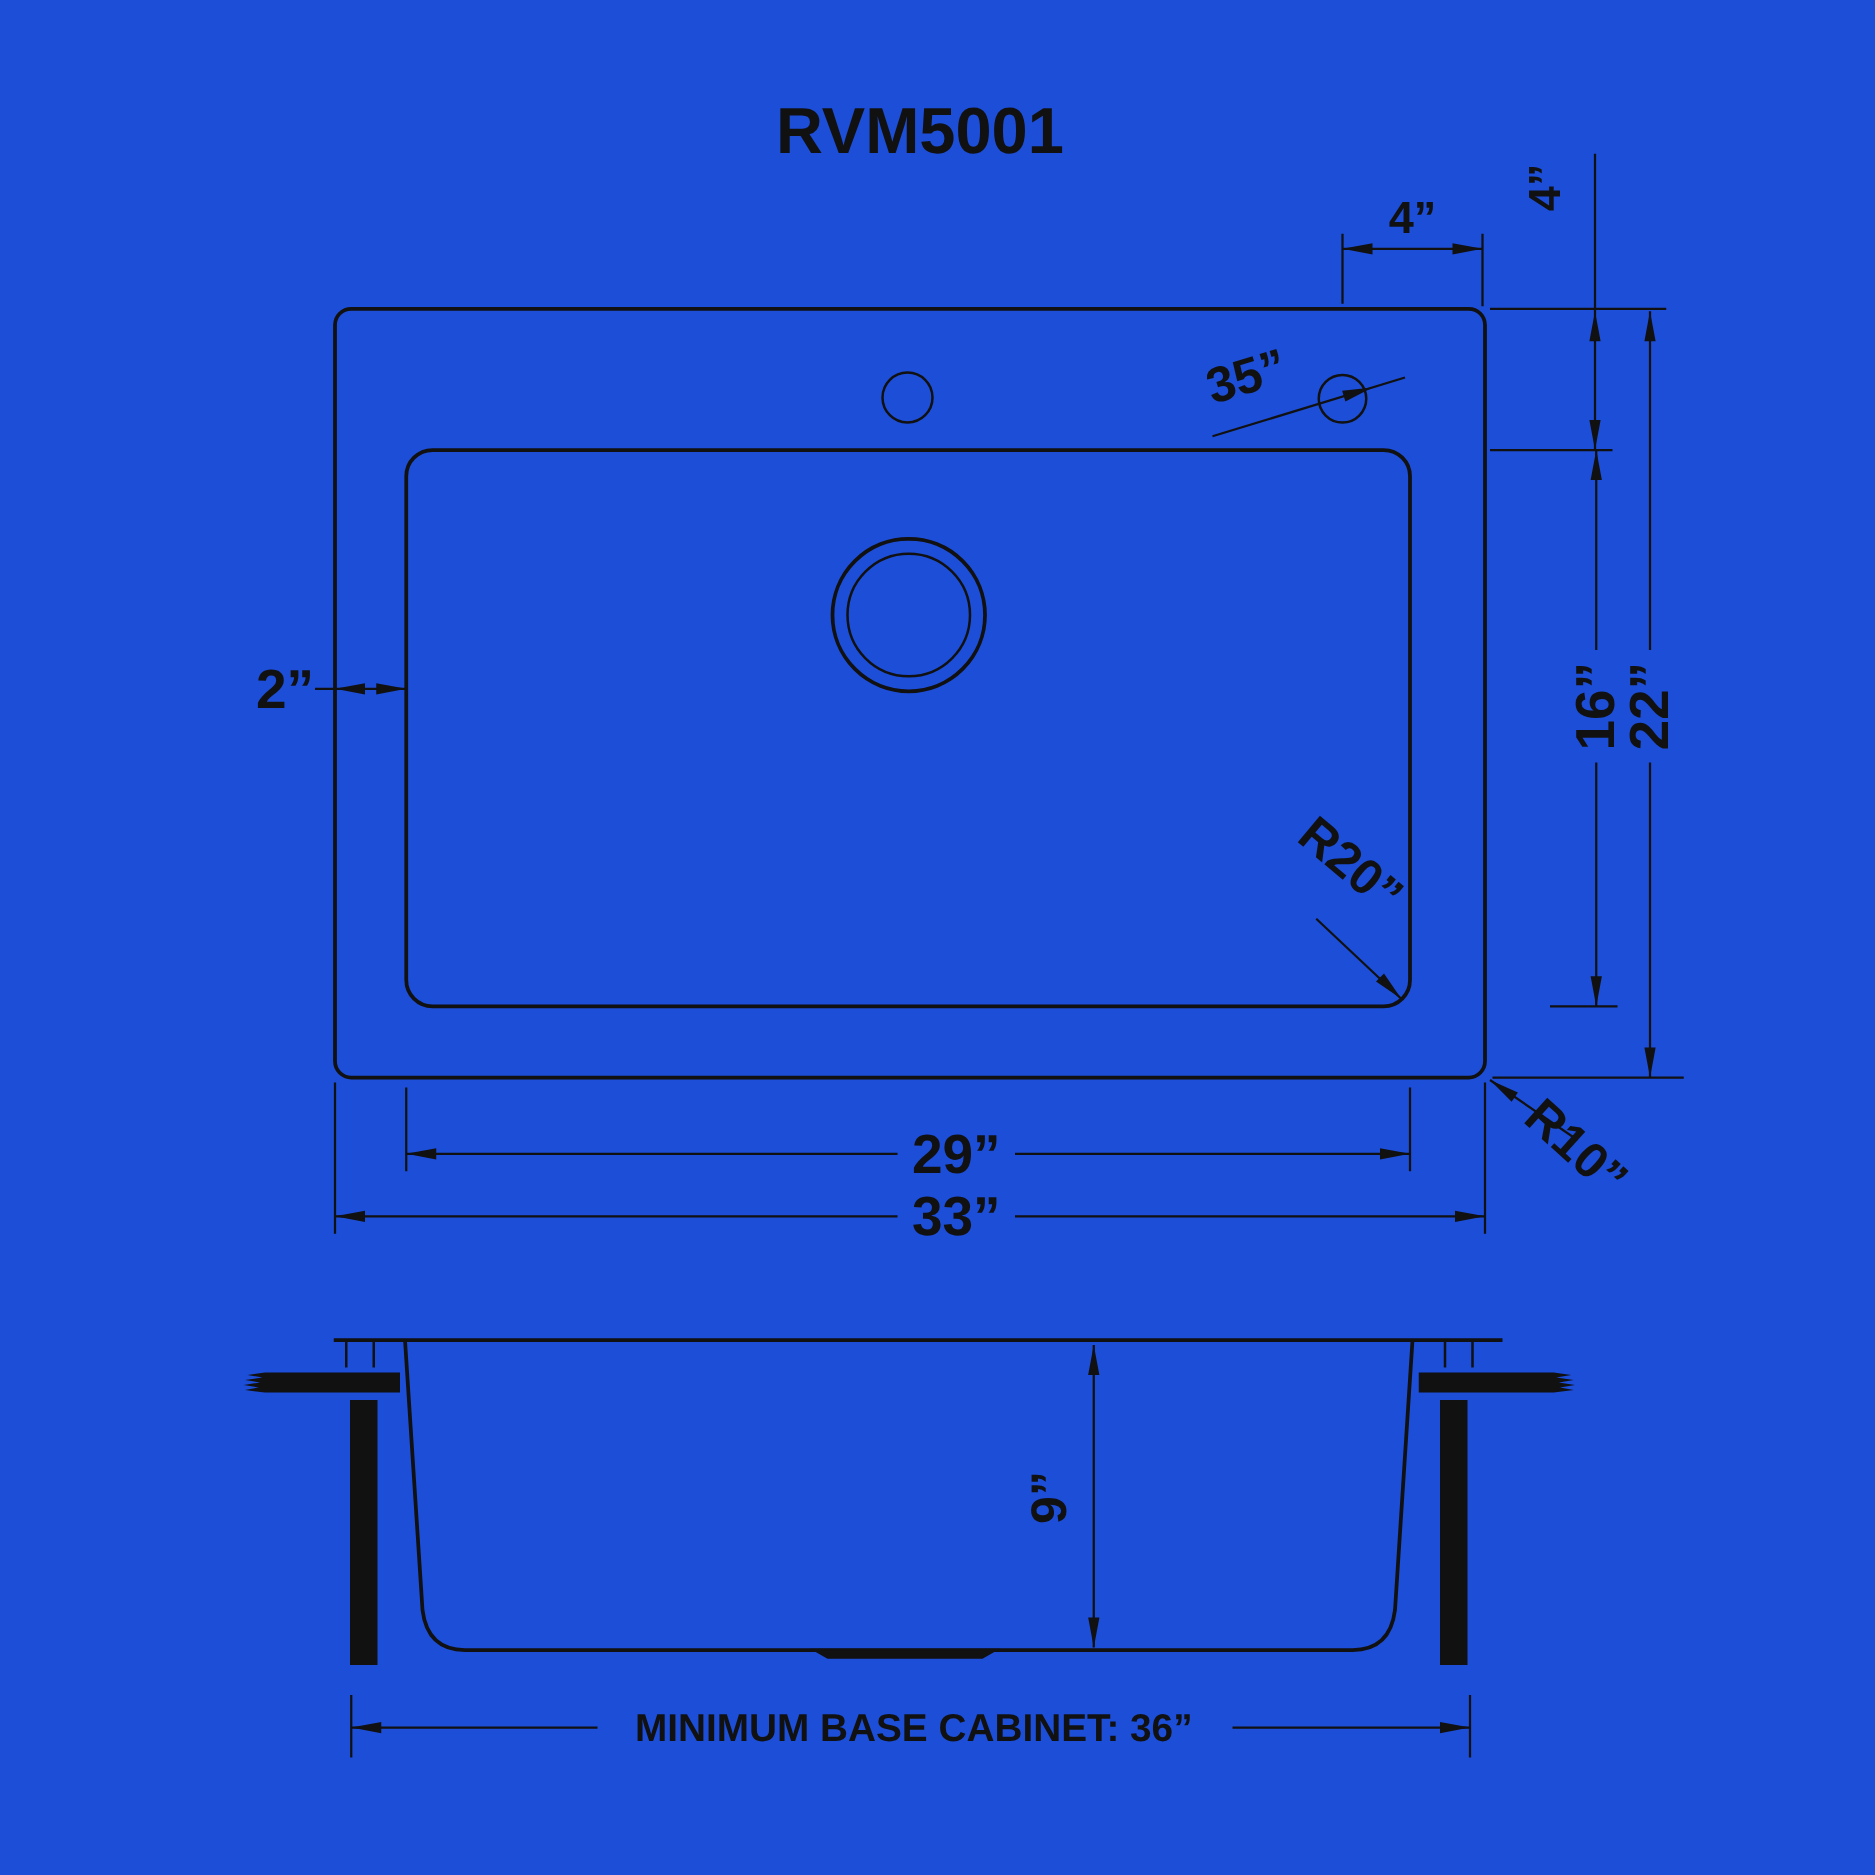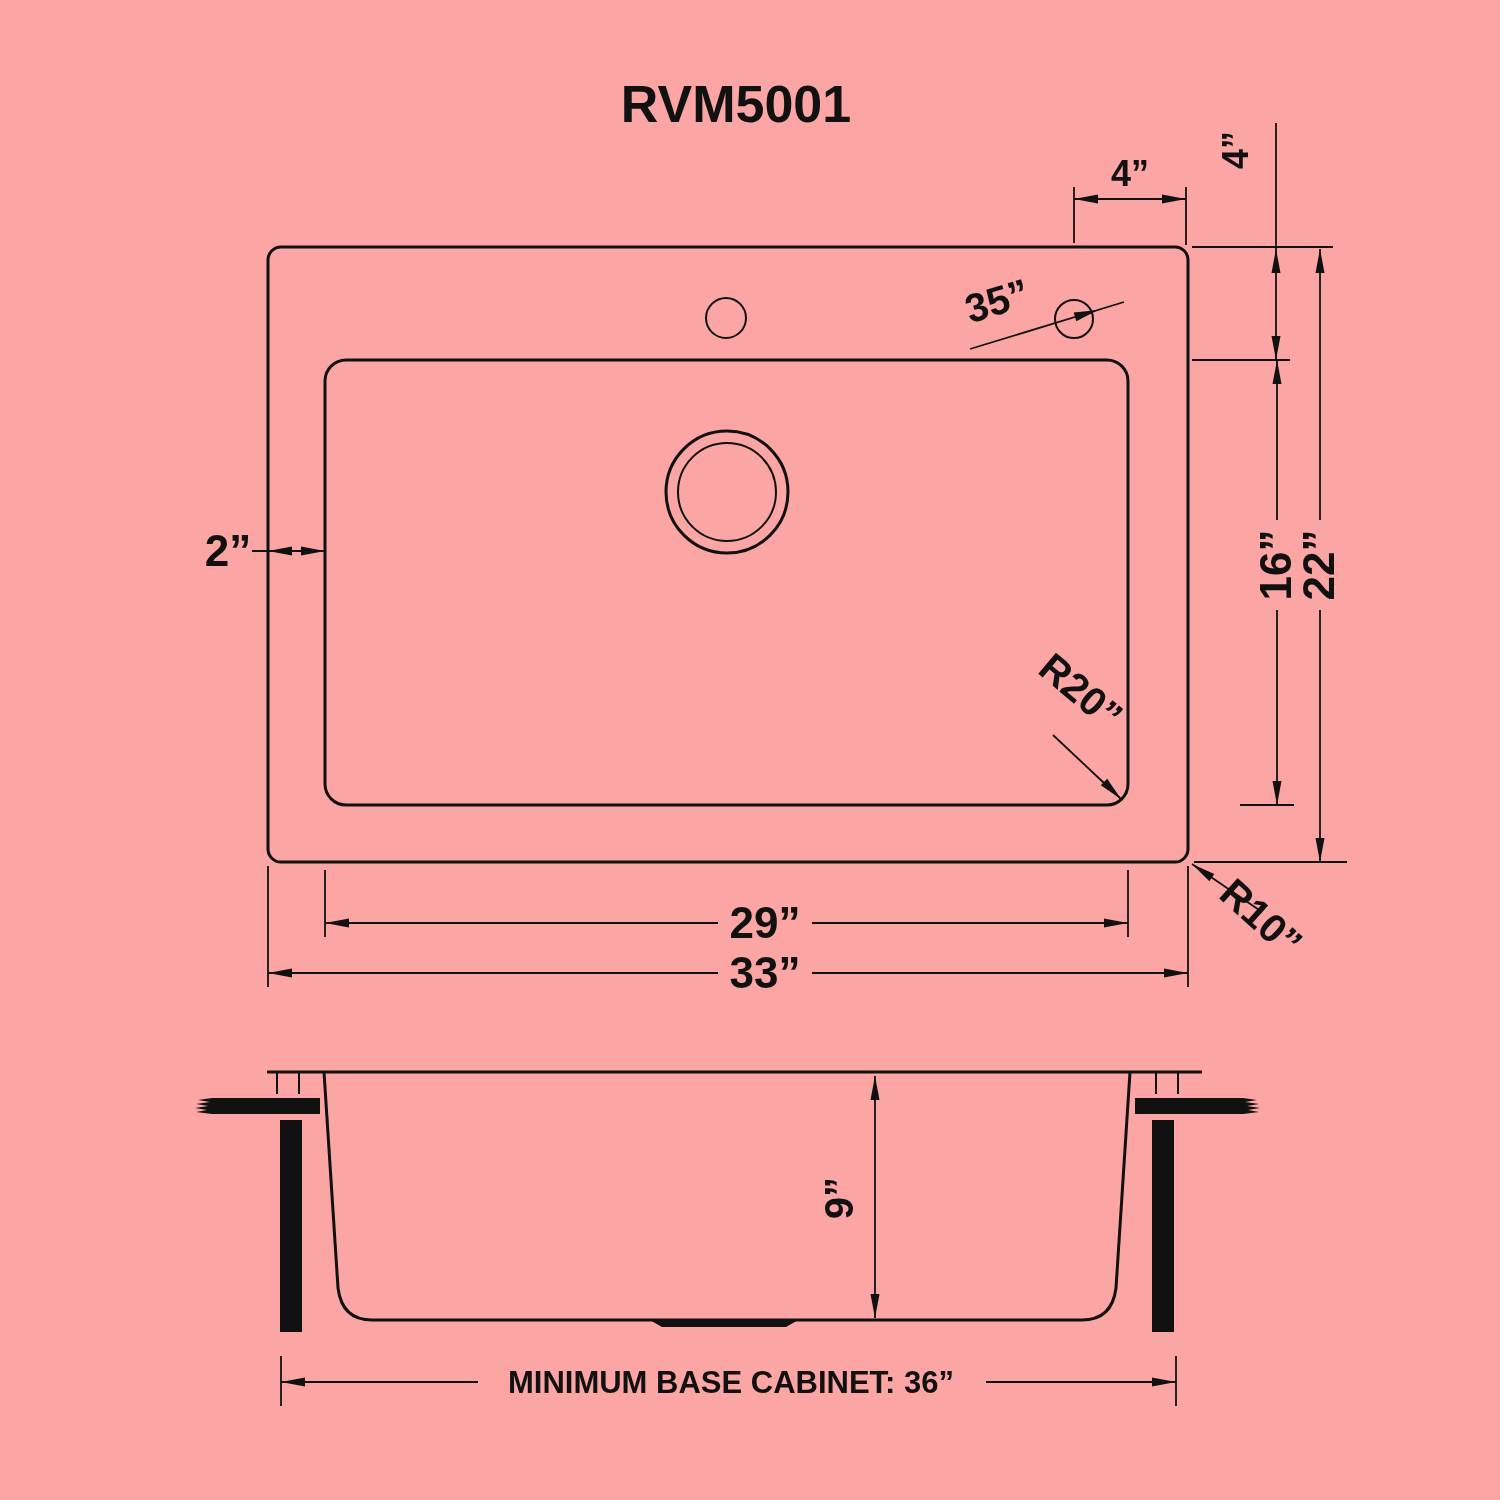--- a/index.html
+++ b/index.html
@@ -1,16 +1,16 @@
 <!DOCTYPE html>
 <html><head>
 <meta charset="utf-8">
 <style>
   html,body{margin:0;padding:0;background:#ffffff;}
-  .page{width:1500px;height:1500px;background:#fca5a5;position:relative;overflow:hidden;
+  .page{width:1500px;height:1500px;background:#1d4ed8;position:relative;overflow:hidden;
         font-family:"Liberation Sans", sans-serif;}
   svg{position:absolute;left:0;top:0;}
   .outline{fill:none;stroke:#111;stroke-width:3;stroke-linejoin:round;}
   .thin{fill:none;stroke:#111;stroke-width:2;}
   .dim{fill:none;stroke:#111;stroke-width:1.8;}
   .arrow{fill:#111;stroke:none;}
   .solid{fill:#111;stroke:none;}
   text{fill:#111;font-family:"Liberation Sans", sans-serif;font-weight:700;}
   .t44{font-size:44px;}
   .t40{font-size:40px;}

